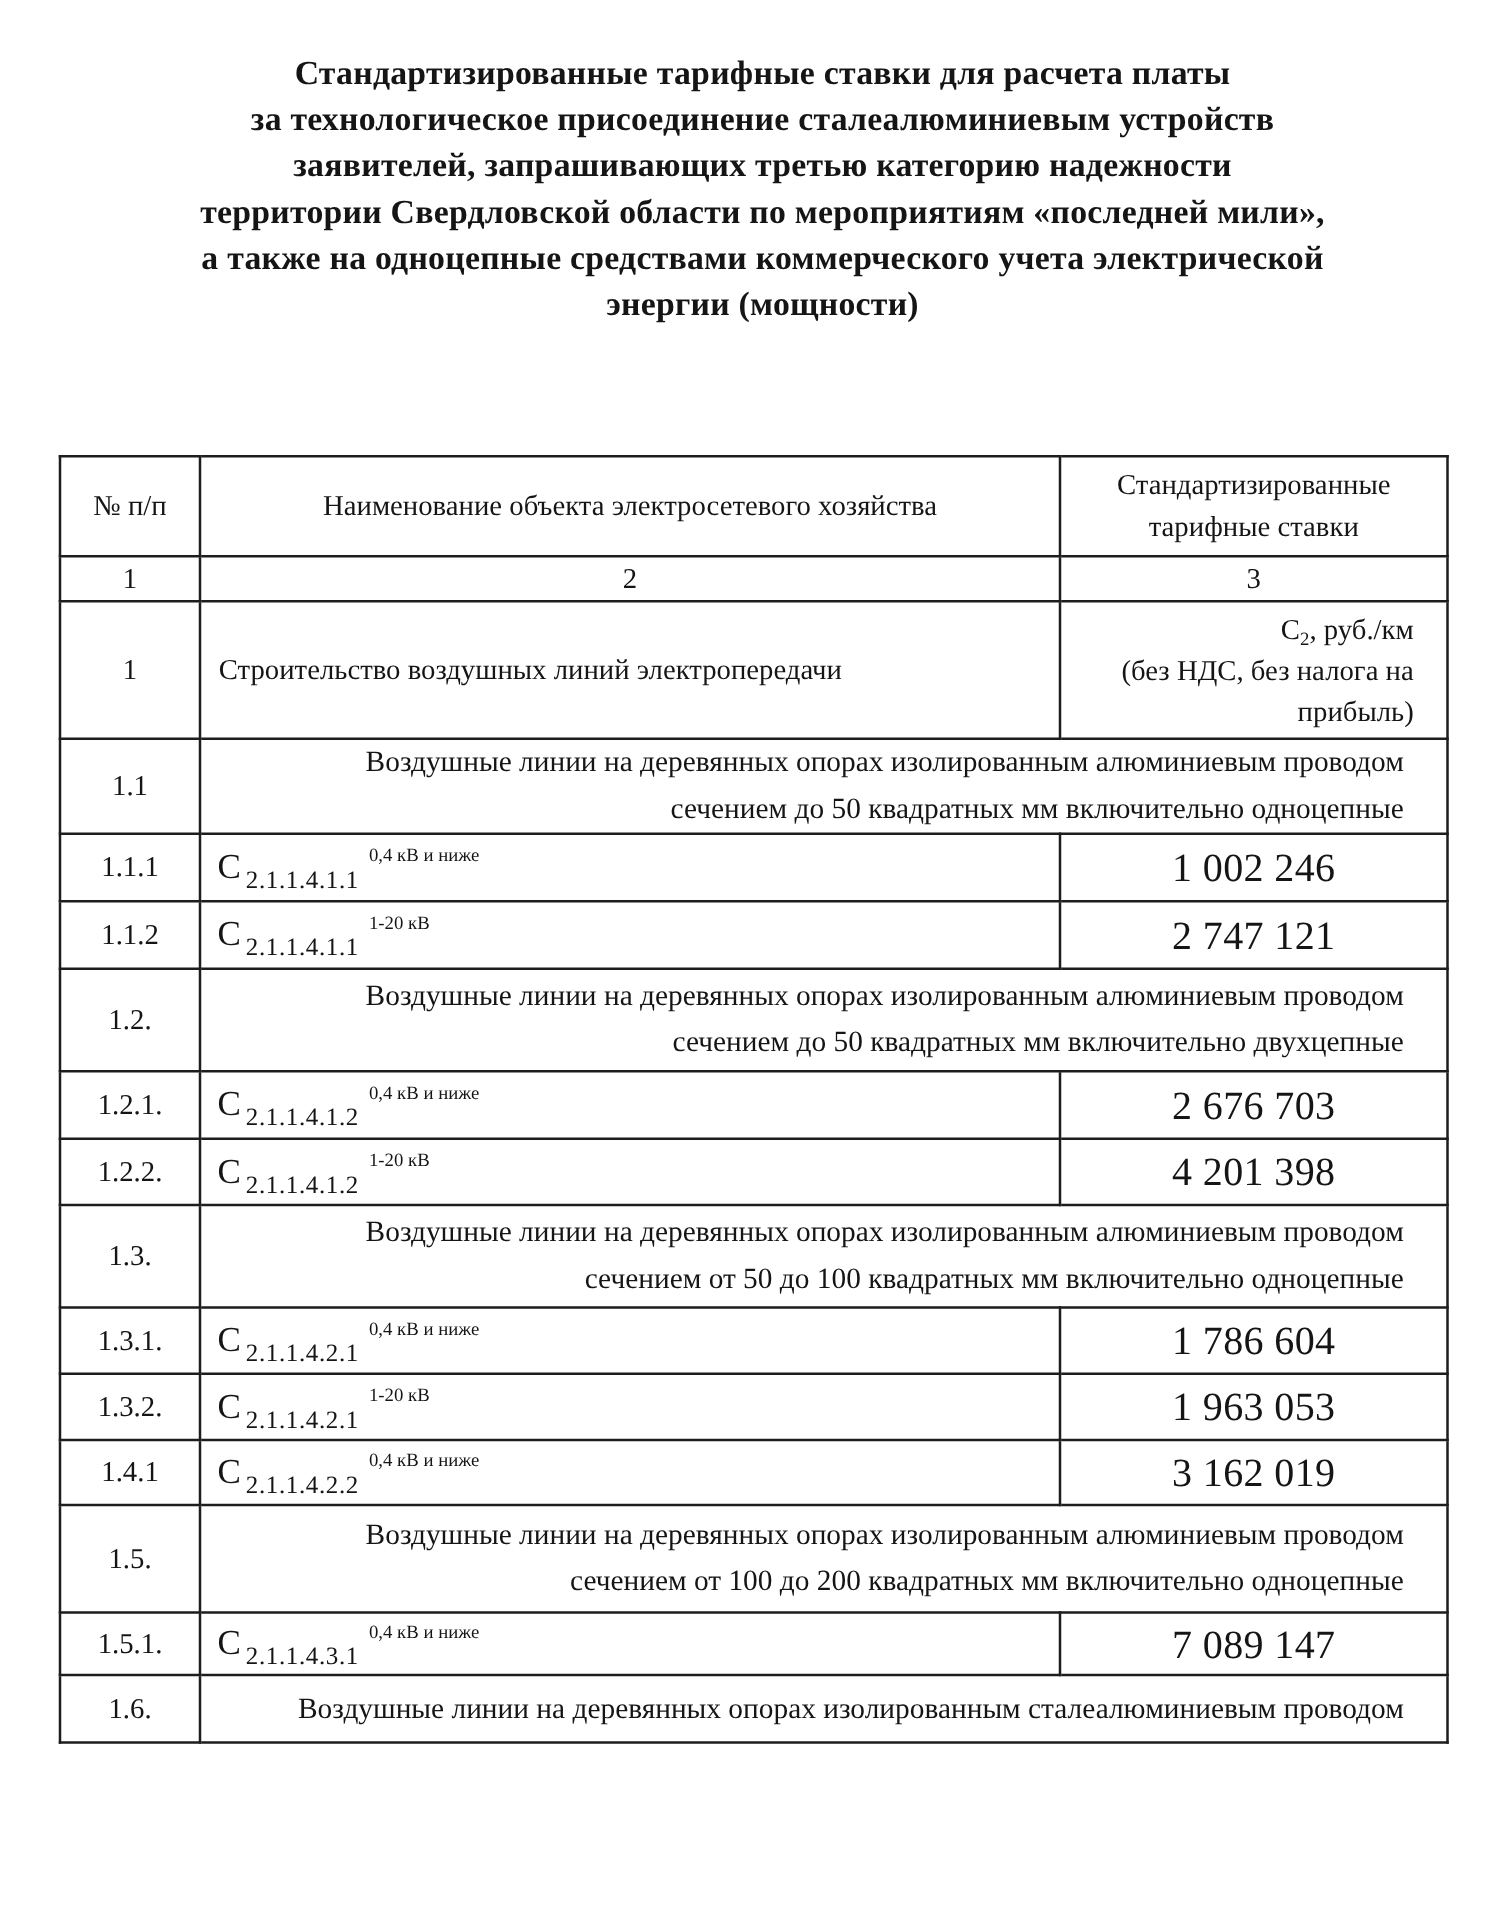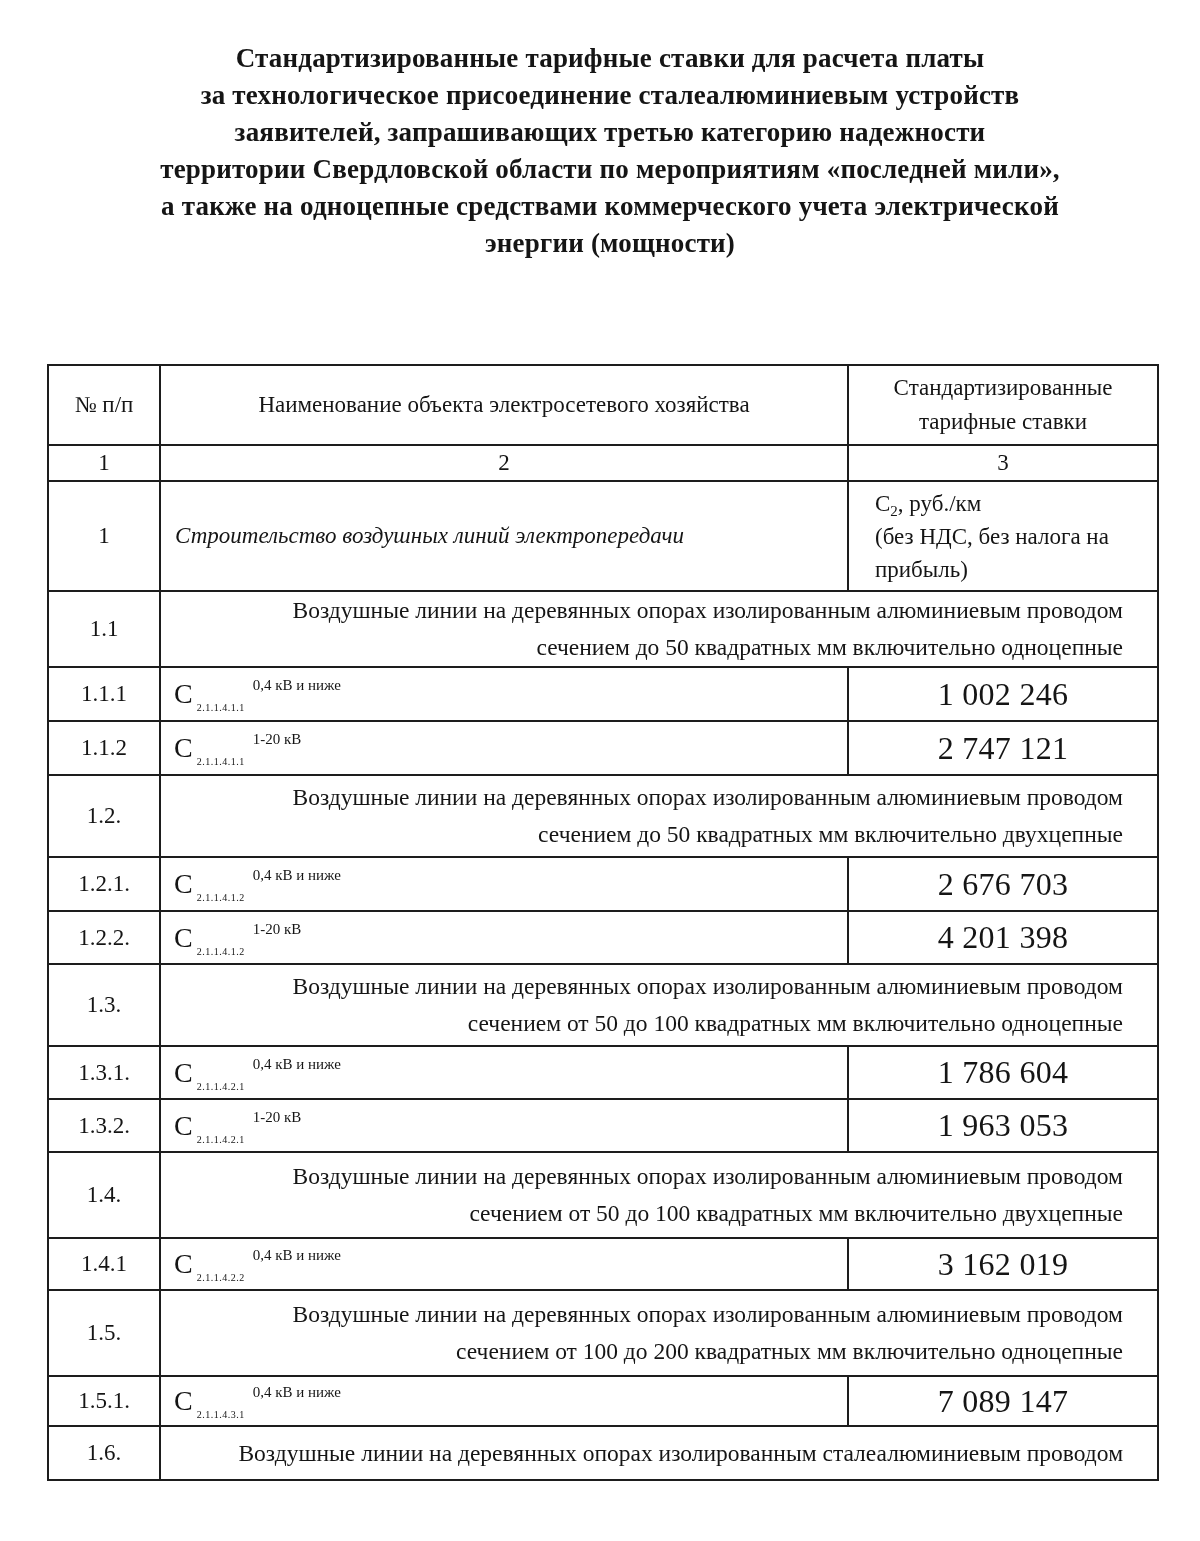--- a/index.html
+++ b/index.html
@@ -52,24 +52,23 @@
   .c-group {
     text-align: right;
     font-size: 23.5px;
     line-height: 37px;
     padding: 0 34px;
   }
   .c-name {
     text-align: left;
     font-size: 23px;
     padding-left: 14px;
-    font-style: italic;
   }
   .c-rate {
-    text-align: left;
+    text-align: right;
     font-size: 23px;
     line-height: 33px;
     padding: 0 26px;
   }
   .c-val {
     text-align: center;
     font-size: 32px;
     letter-spacing: 0.3px;
   }
   .c-formula {
@@ -81,21 +80,21 @@
     font-size: 28px;
   }
   .fsub, .fsup, .rsub {
     vertical-align: baseline;
     position: relative;
     line-height: 0;
   }
   .fsub {
     top: 8px;
     margin-left: 4px;
-    font-size: 10px;
+    font-size: 20px;
     letter-spacing: 0.5px;
   }
   .fsup {
     top: -13px;
     margin-left: 8px;
     font-size: 15px;
   }
   .rsub {
     top: 5px;
     font-size: 15px;
@@ -186,24 +185,20 @@
     <td class="c-formula"><span class="fb">С</span><sub class="fsub">2.1.1.4.2.1</sub><sup class="fsup">0,4 кВ и ниже</sup></td>
     <td class="c-val">1 786 604</td>
   </tr>
 
   <tr style="height:53px">
     <td class="c-num">1.3.2.</td>
     <td class="c-formula"><span class="fb">С</span><sub class="fsub">2.1.1.4.2.1</sub><sup class="fsup">1-20 кВ</sup></td>
     <td class="c-val">1 963 053</td>
   </tr>
 
-  <tr style="height:86px">
-    <td class="c-num">1.4.</td>
-    <td class="c-group" colspan="2">Воздушные линии на деревянных опорах изолированным алюминиевым проводом сечением от 50 до 100 квадратных мм включительно двухцепные</td>
-  </tr>
 
   <tr style="height:52px">
     <td class="c-num">1.4.1</td>
     <td class="c-formula"><span class="fb">С</span><sub class="fsub">2.1.1.4.2.2</sub><sup class="fsup">0,4 кВ и ниже</sup></td>
     <td class="c-val">3 162 019</td>
   </tr>
 
   <tr style="height:86px">
     <td class="c-num">1.5.</td>
     <td class="c-group" colspan="2">Воздушные линии на деревянных опорах изолированным алюминиевым проводом сечением от 100 до 200 квадратных мм включительно одноцепные</td>

